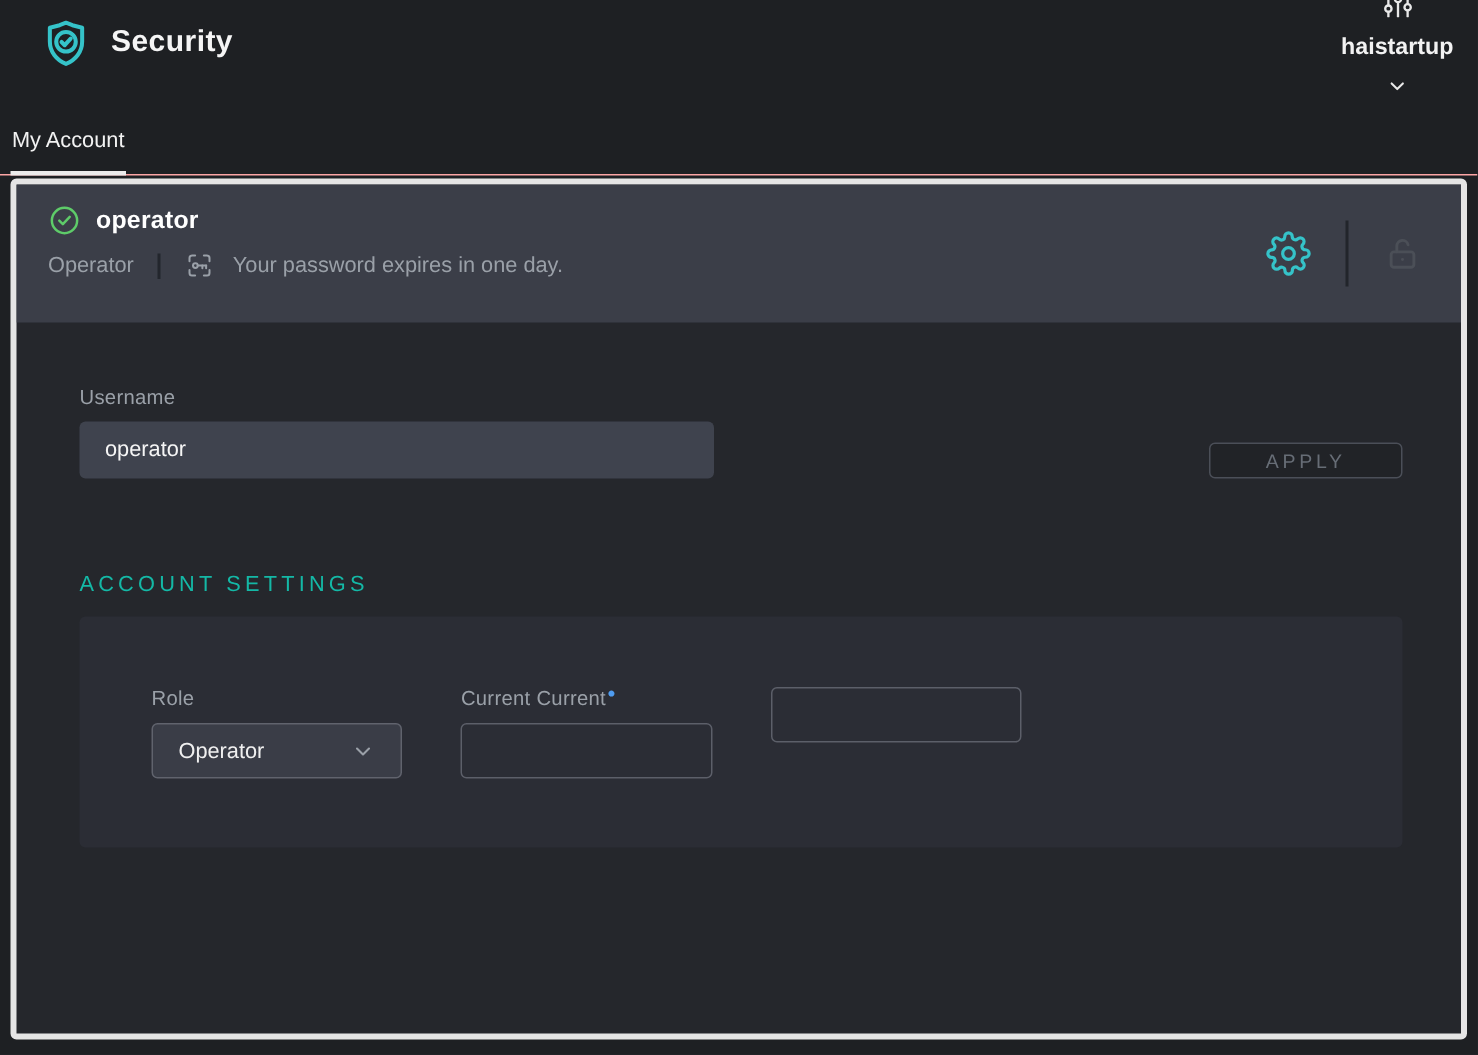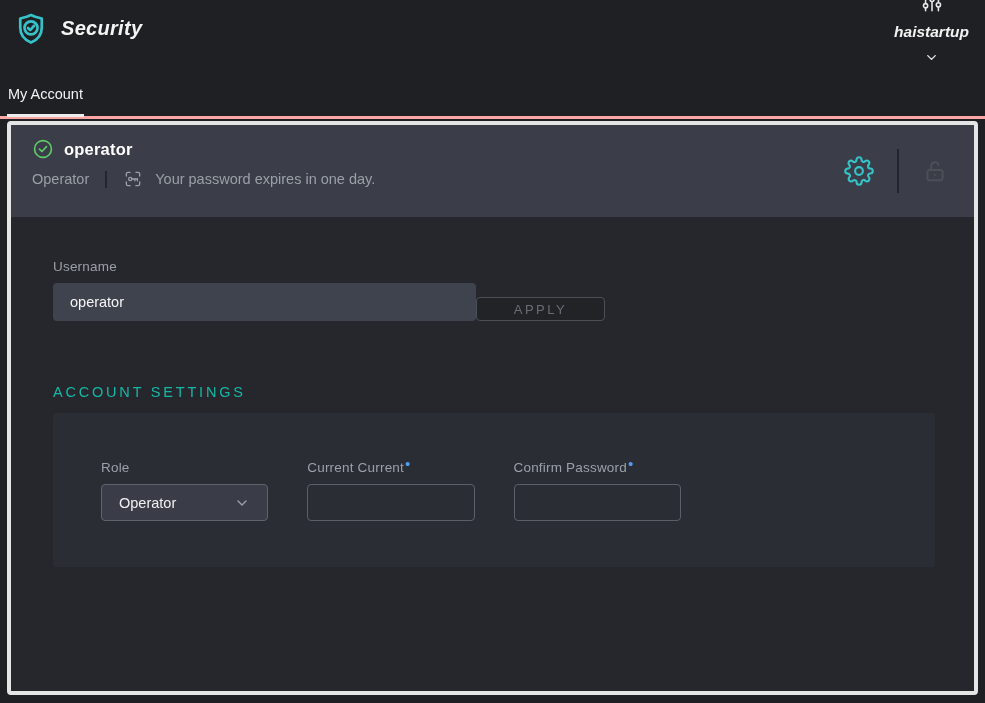--- a/index.html
+++ b/index.html
@@ -10,22 +10,21 @@
     color: #ffffff;
     overflow: hidden;
   }
   svg { display: block; }
 
   
   .appbar {
     height: 57px;
     display: flex;
     align-items: center;
-    padding: 0 16px 0 14px;
-    font-style: italic;
+    padding: 0 16px 0 27px;
   }
   .appbar .app-title {
     font-size: 20px;
     font-weight: 700;
     letter-spacing: 0.3px;
     margin-left: 13px;
     color: #f5f5f5;
   }
   .account-menu {
     margin-left: auto;
@@ -37,21 +36,21 @@
   }
   .account-menu .account-name {
     font-size: 15.5px;
     font-weight: 700;
     color: #f2f2f2;
   }
 
   
   .tabbar {
     padding: 28px 0 0 7px;
-    border-bottom: 3px solid #fca5a5;
+    border-bottom: 1px solid #fca5a5;
   }
   .tab {
     display: inline-block;
     color: #f2f2f2;
     font-size: 14.5px;
     padding: 0 1px 12px 1px;
     border-bottom: 3px solid #ececec;
     margin-bottom: -1px;
     cursor: pointer;
   }
@@ -117,21 +116,21 @@
   .req {
     color: #4f9cf0;
     font-size: 15px;
     line-height: 0;
     position: relative;
     top: -3px;
     margin-left: 1px;
   }
   .username-row {
     display: flex;
-    justify-content: flex-start;
+    justify-content: space-between;
     align-items: flex-end;
   }
   .username-input {
     width: 423px;
     height: 38px;
     background: #3f434e;
     border: none;
     border-radius: 4px;
     color: #f5f5f5;
     font-size: 14.5px;
@@ -307,19 +306,18 @@
         </div>
       </div>
 
       <div>
         <label class="field-label"><span>Current Current</span><span class="req">•</span></label>
         <input class="pw-input" type="password" value="" style="">
       </div>
 
 
       <div>
-        <label class="field-label"><span>Confirm Password</span><span class="req">•</span></label>
         <input class="pw-input" type="password" value="" style="">
       </div>
 
     </div>
   </div>
 </div>
 
 </body></html>

